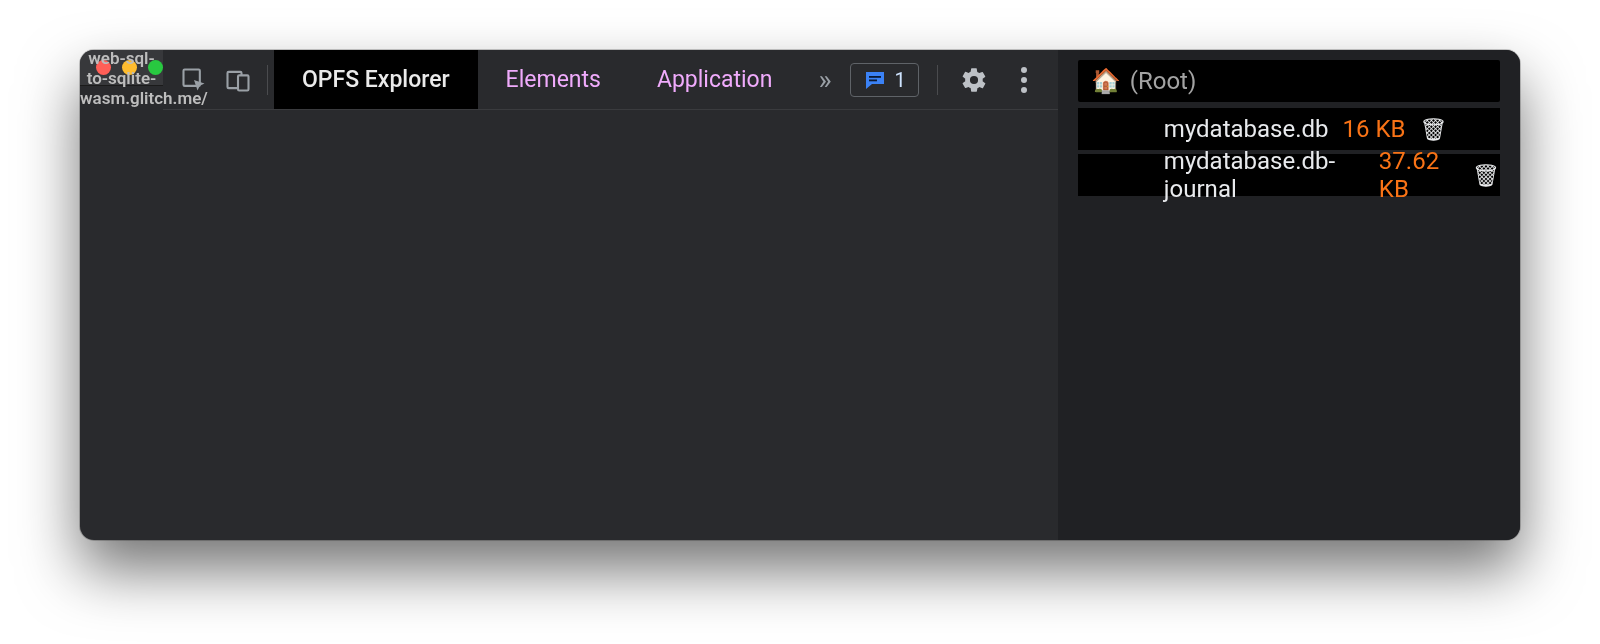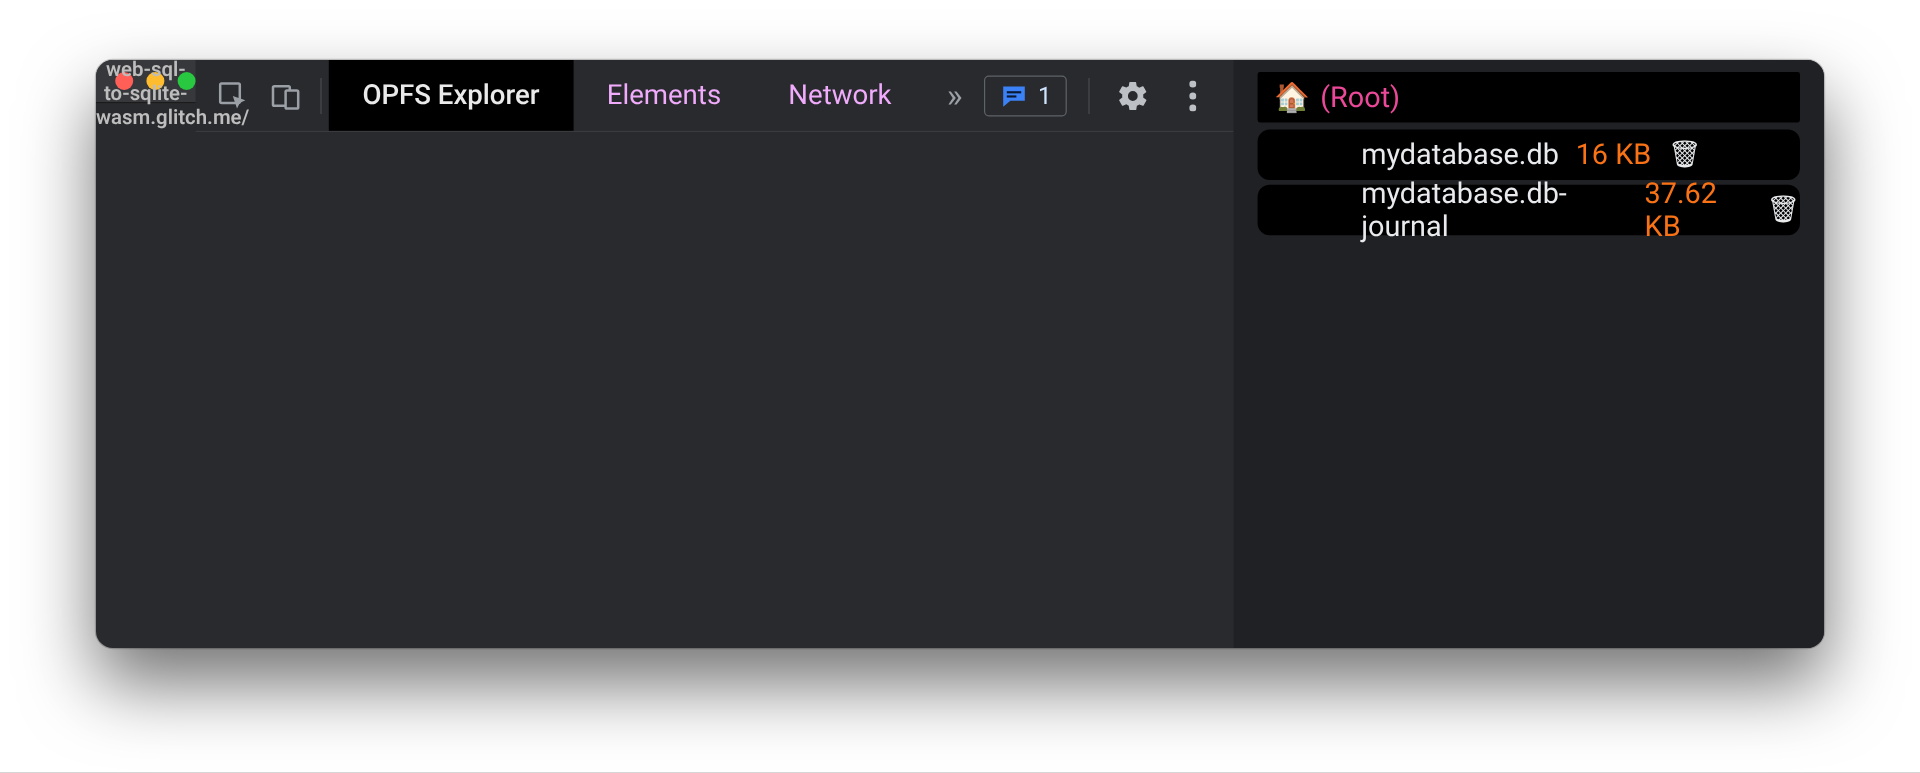--- a/index.html
+++ b/index.html
@@ -152,27 +152,26 @@
   }
   .tree-row.root {
     background: #000;
     margin: 0 20px;
     border-radius: 2px;
   }
   .tree-row.file {
     background: #000;
     margin: 6px 20px 0 20px;
     padding-left: 86px;
-    border-radius: 10px;
   }
   .tree-row.file.alt {
     margin-top: 4px;
   }
   .root-emoji { font-size: 24px; line-height: 1; }
-  .root-label { color: #ec4899; text-align: center; }
+  .root-label { color: #a3a3a3; text-align: center; }
   .file-name { color: #e8eaed; }
   .file-size { color: #f97316; margin-left: 6px; }
   .trash-icon { font-size: 22px; margin-left: 6px; filter: grayscale(30%); cursor:pointer; }
 </style>
 </head>
 <body>
 
 <div class="window">
 
   <div class="titlebar">
@@ -202,21 +201,21 @@
     <div class="vertical-sep"></div>
 
     <div class="tabs">
       <div class="tab active">
         <span>OPFS Explorer</span>
       </div>
       <div class="tab">
         <span>Elements</span>
       </div>
       <div class="tab">
-        <span>Network</span>
+        <span>Application</span>
       </div>
       <div class="more-tabs">
         <span>»</span>
       </div>
     </div>
 
     <div class="toolbar-right">
       <div class="issues-badge">
         <svg viewBox="0 0 24 24">
           <path d="M3 4h18v12H9l-6 5V4z" fill="#3b82f6"></path>

